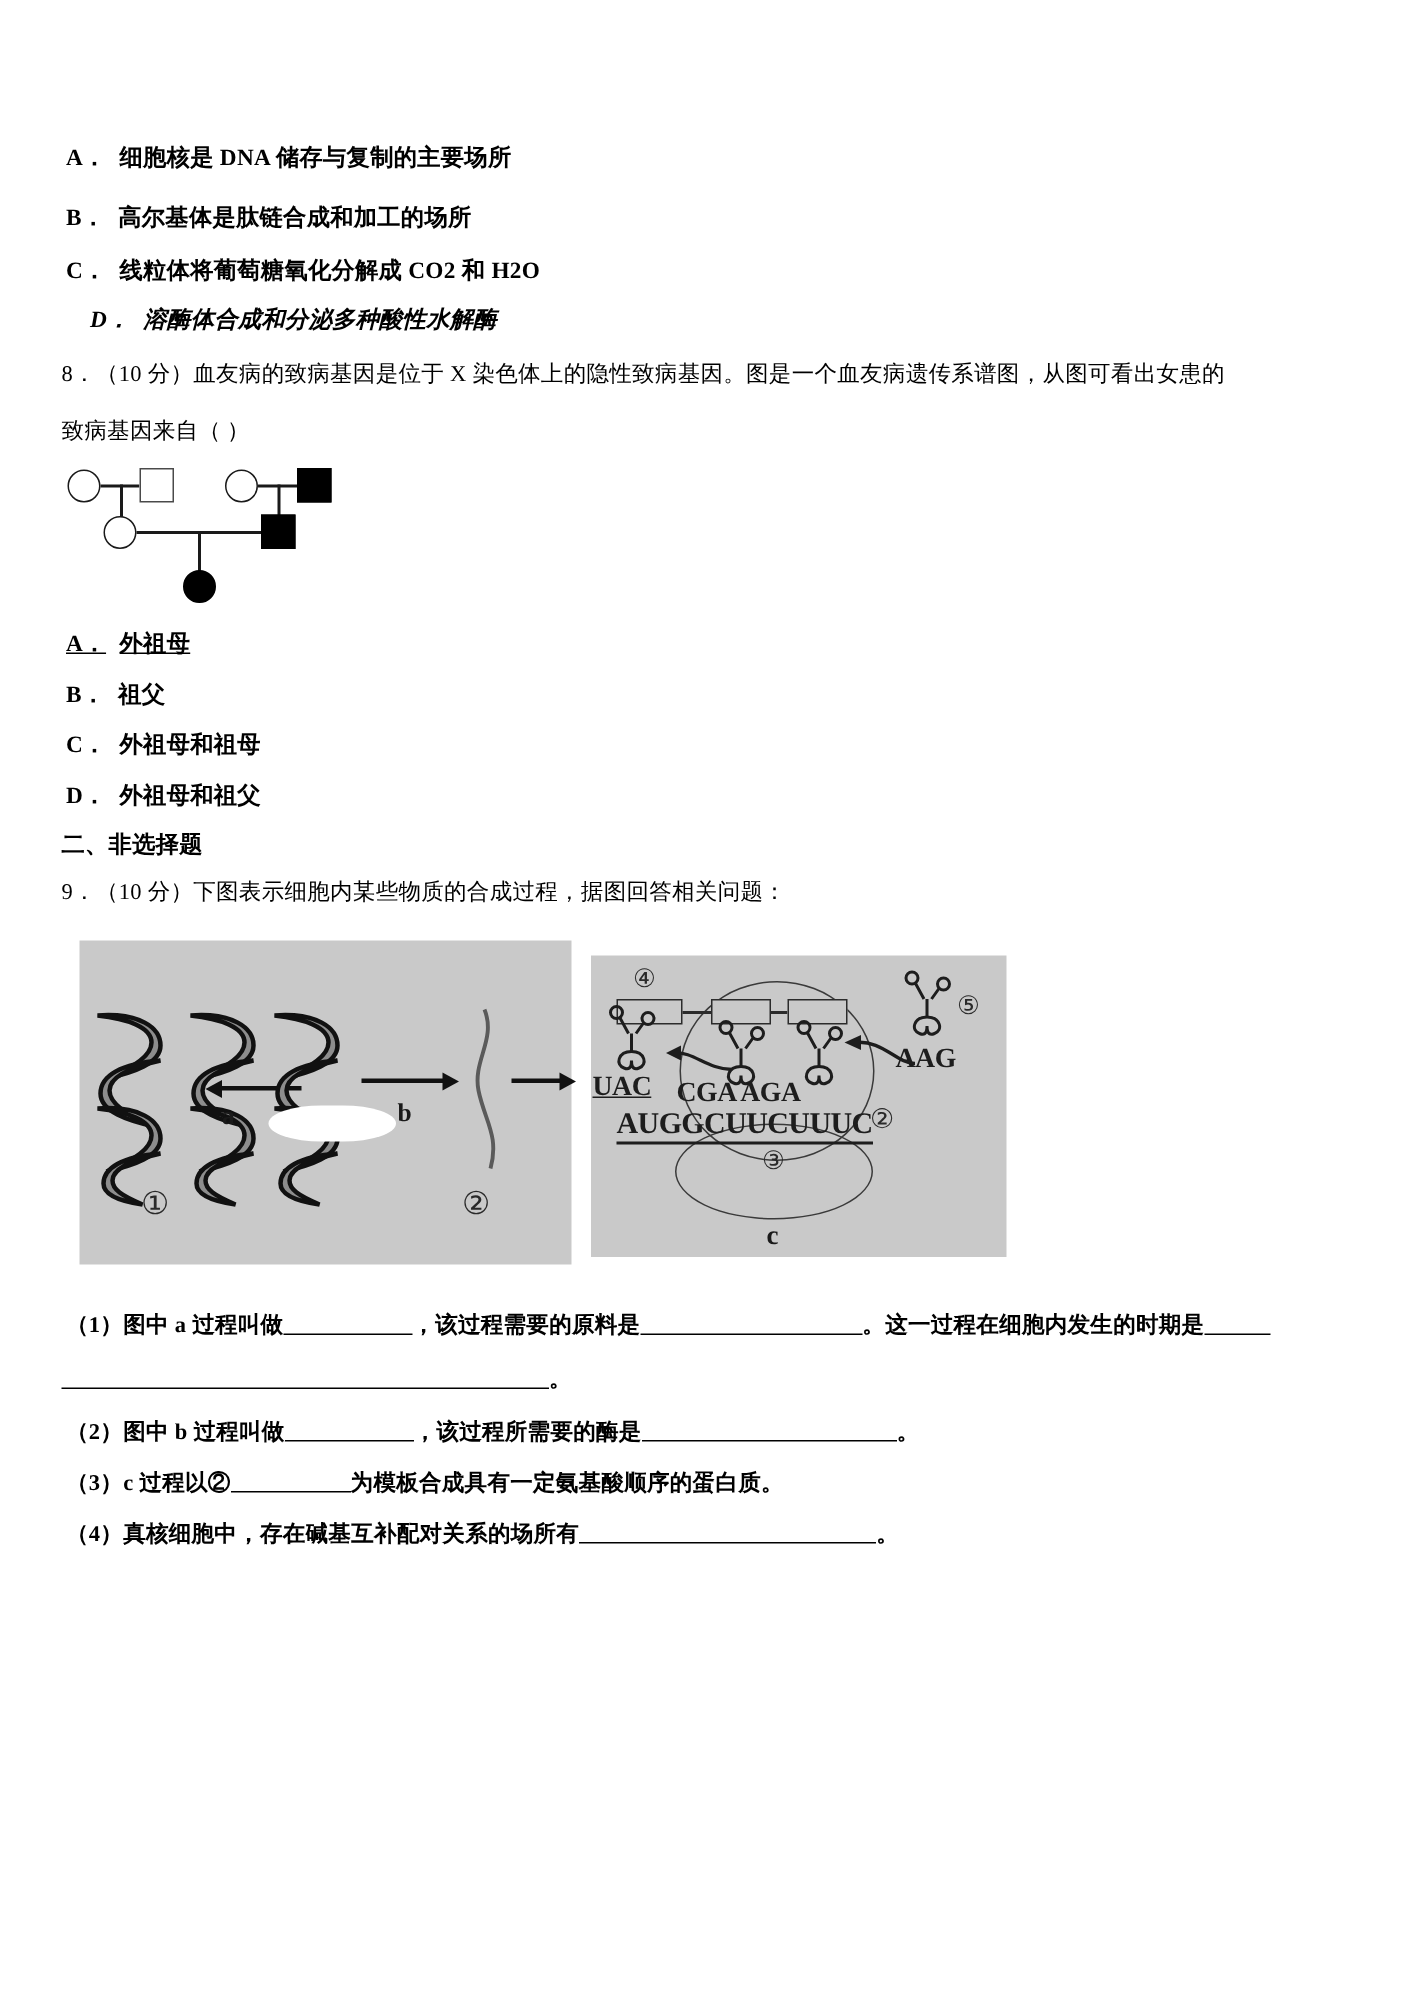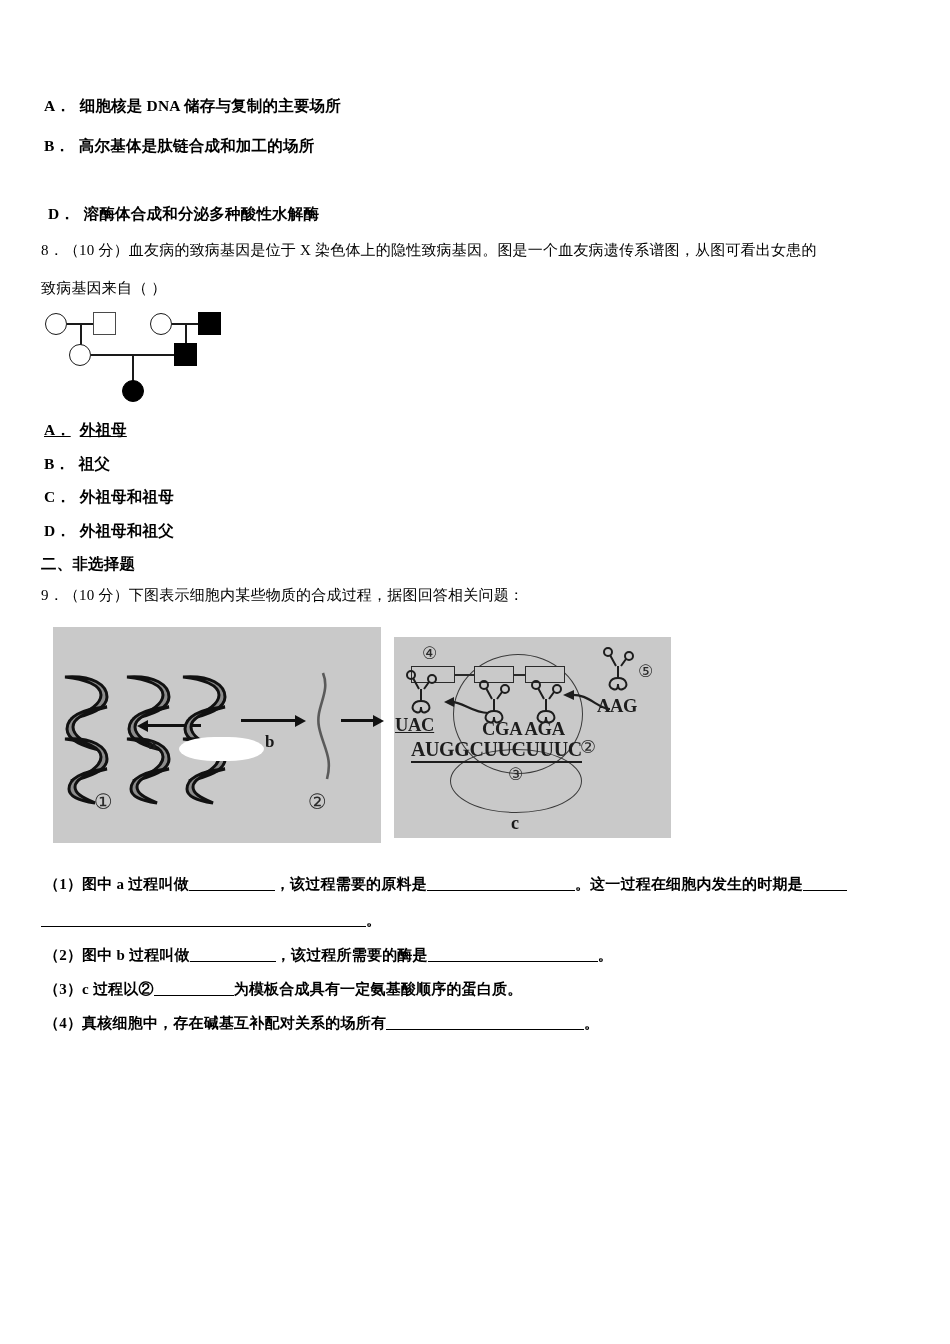--- a/index.html
+++ b/index.html
@@ -161,21 +161,24 @@
 <body>
 
 <div class="page">
 
   <div class="ln opt" style="left:44px; top:97px;">
     <span class="mk">A．</span><span>细胞核是 DNA 储存与复制的主要场所</span>
   </div>
   <div class="ln opt" style="left:44px; top:137px;">
     <span class="mk">B．</span><span>高尔基体是肽链合成和加工的场所</span>
   </div>
-  <div class="ln opt" style="left:48px; top:205px;">
+  <div class="ln opt" style="left:44px; top:172px;">
+    <span class="mk">C．</span><span>线粒体将葡萄糖氧化分解成 CO2 和 H2O</span>
+  </div>
+  <div class="ln opt" style="left:60px; top:205px;font-style:italic;">
     <span class="mk">D．</span><span>溶酶体合成和分泌多种酸性水解酶</span>
   </div>
 
   <div class="ln qnum" style="left:41px; top:241px; font-size:15px;">8．（10 分）血友病的致病基因是位于 X 染色体上的隐性致病基因。图是一个血友病遗传系谱图，从图可看出女患的</div>
   <div class="ln qnum" style="left:41px; top:279px; font-size:15px;">致病基因来自（  ）</div>
 
   <div class="pedigree">
 
     <div class="ped-circle" style="left:7px; top:10px; width:22px; height:22px;"></div>
     <div class="ped-line" style="left:29px; top:20px; width:26px; height:1.6px;"></div>
@@ -314,21 +317,21 @@
     <svg class="trna" style="left:133px; top:42px;" width="40" height="48" viewBox="0 0 40 48">
       <g stroke="#1d1d1d" stroke-width="2" fill="none">
         <circle cx="9" cy="6" r="4"></circle>
         <circle cx="30" cy="10" r="4"></circle>
         <path d="M11 9 L17 20 M27 13 L22 20"></path>
         <path d="M19 20 L19 32"></path>
         <path d="M19 32 C10 32 8 41 14 43 C19 45 19 40 19 38 C19 40 19 45 24 43 C30 41 28 32 19 32 Z"></path>
       </g>
     </svg>
 
-    <div class="seq anticodon" style="left:88px; top:82px;">CGA AGA</div>
+    <div class="seq anticodon" style="left:57px; top:82px;">CGA AGA</div>
 
     <svg class="trna" style="left:205px; top:9px;" width="40" height="48" viewBox="0 0 40 48">
       <g stroke="#1d1d1d" stroke-width="2" fill="none">
         <circle cx="9" cy="6" r="4"></circle>
         <circle cx="30" cy="10" r="4"></circle>
         <path d="M11 9 L17 20 M27 13 L22 20"></path>
         <path d="M19 20 L19 32"></path>
         <path d="M19 32 C10 32 8 41 14 43 C19 45 19 40 19 38 C19 40 19 45 24 43 C30 41 28 32 19 32 Z"></path>
       </g>
     </svg>

